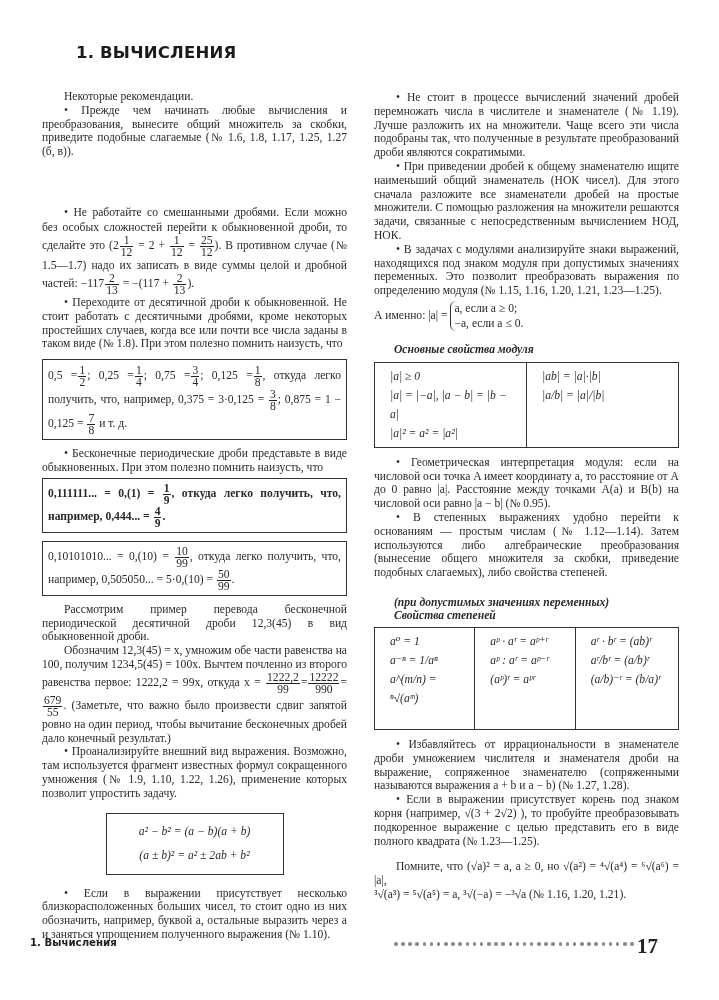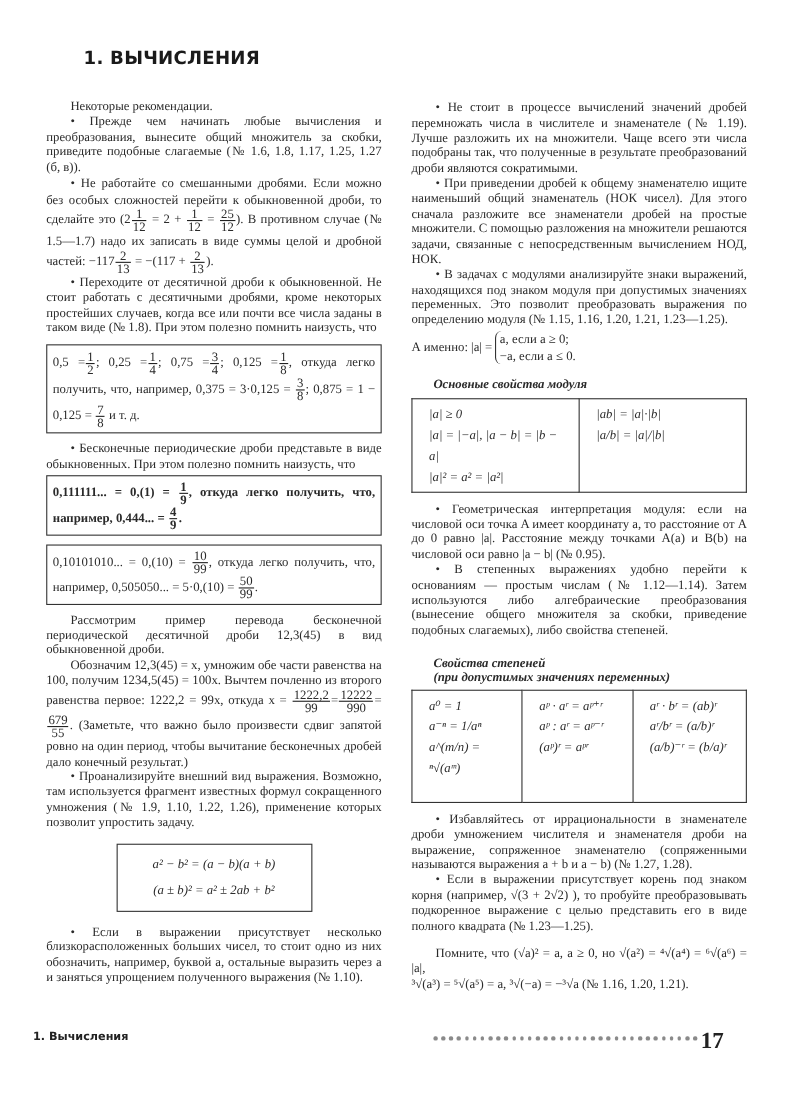--- a/index.html
+++ b/index.html
@@ -32,21 +32,21 @@
 </head>
 <body>
 
 <div class="page">
 
   <h1 class="chapter-title">1. ВЫЧИСЛЕНИЯ</h1>
 
   <div class="col left">
     <p>Некоторые рекомендации.</p>
     <p>• Прежде чем начинать любые вычисления и преобразования, вынесите общий множитель за скобки, приведите подобные слагаемые (№ 1.6, 1.8, 1.17, 1.25, 1.27 (б, в)).</p>
-    <p style="line-height:15px;">
+    <p style="line-height:15px;margin-top:46px;">
       <span>• Не работайте со смешанными дробями. Если можно без особых сложностей перейти к обыкновенной дроби, то сделайте это (2</span><span class="frac"><span class="num">1</span><span>12</span></span>
       <span>= 2 +</span>
       <span class="frac"><span class="num">1</span><span>12</span></span>
       <span>=</span>
       <span class="frac"><span class="num">25</span><span>12</span></span><span>). В противном случае (№ 1.5—1.7) надо их записать в виде суммы целой и дробной частей: −117</span><span class="frac"><span class="num">2</span><span>13</span></span>
       <span>= −(117 +</span>
       <span class="frac"><span class="num">2</span><span>13</span></span><span>).</span>
     </p>
     <p>• Переходите от десятичной дроби к обыкновенной. Не стоит работать с десятичными дробями, кроме некоторых простейших случаев, когда все или почти все числа заданы в таком виде (№ 1.8). При этом полезно помнить наизусть, что</p>
 
@@ -119,22 +119,22 @@
           <div>|a/b| = |a|/|b|</div>
         </td>
       </tr>
     </tbody>
       </table>
 
     <p>• Геометрическая интерпретация модуля: если на числовой оси точка A имеет координату a, то расстояние от A до 0 равно |a|. Расстояние между точками A(a) и B(b) на числовой оси равно |a − b| (№ 0.95).</p>
     <p>• В степенных выражениях удобно перейти к основаниям — простым числам (№ 1.12—1.14). Затем используются либо алгебраические преобразования (вынесение общего множителя за скобки, приведение подобных слагаемых), либо свойства степеней.</p>
 
     <div class="sec-title two">
+      <div>(при допустимых значениях переменных)</div>
       <div>Свойства степеней</div>
-      <div>(при допустимых значениях переменных)</div>
     </div>
     <table class="props">
       <tbody>
           <tr>
         <td style="width:33%; height:102px;">
           <div>a⁰ = 1</div>
           <div>a⁻ⁿ = 1/aⁿ</div>
           <div>a^(m/n) = ⁿ√(aᵐ)</div>
         </td>
         <td style="width:33%">

